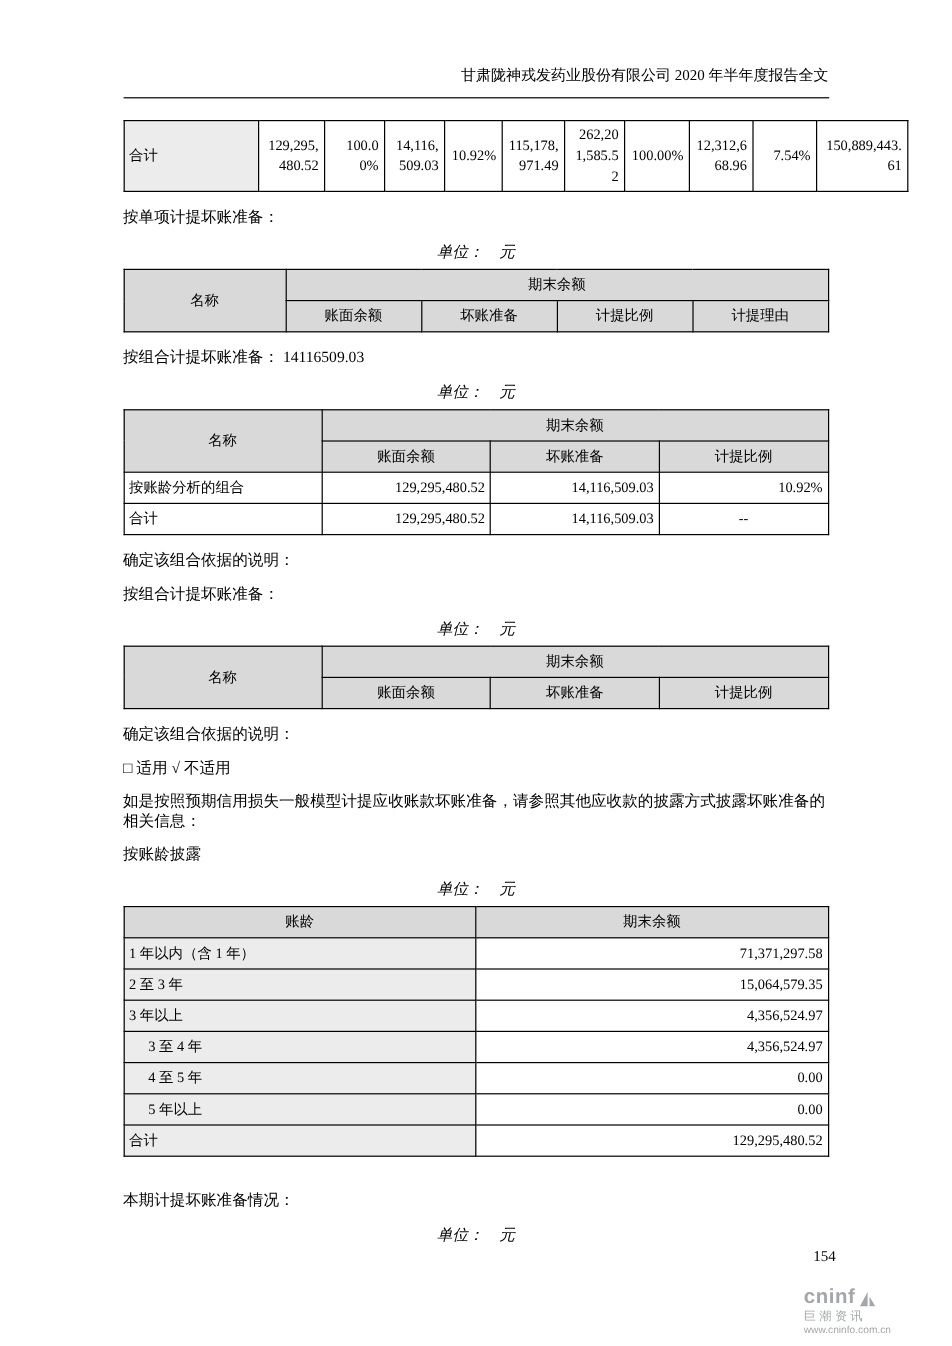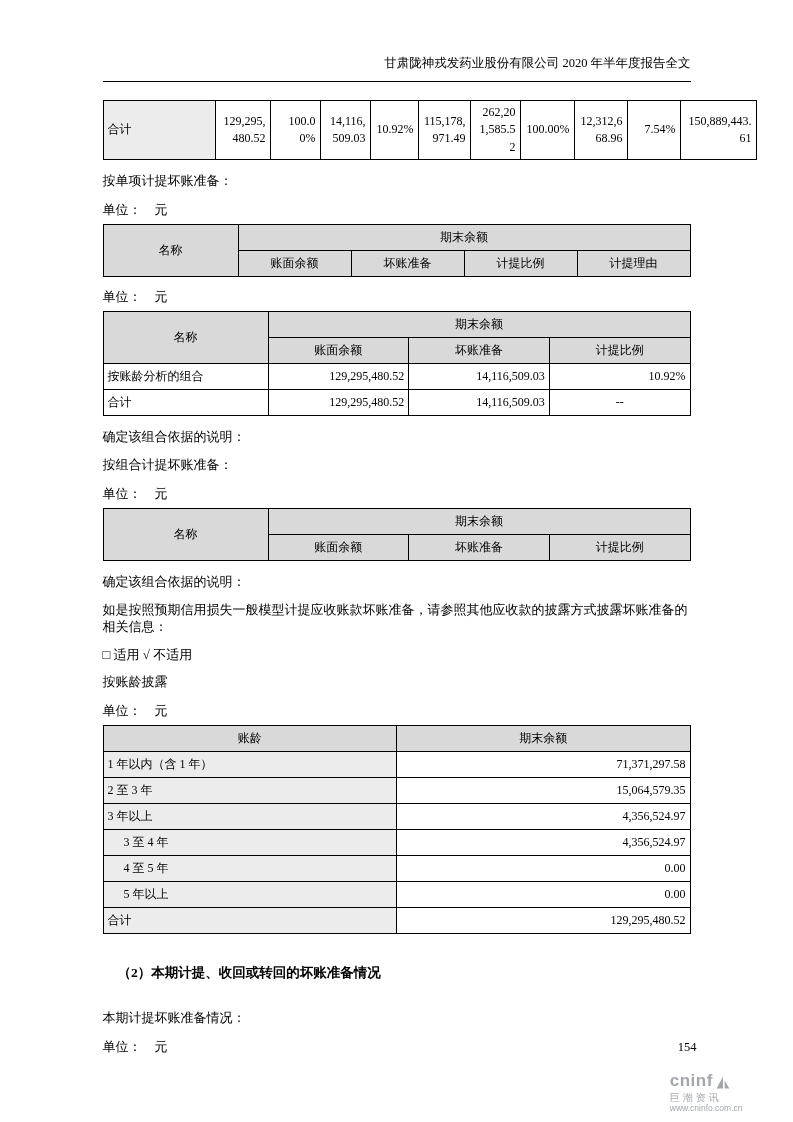--- a/index.html
+++ b/index.html
@@ -33,21 +33,21 @@
     word-break:break-all;
     line-height:1.45;
   }
   .hdr { background:#d9d9d9; text-align:center; }
   .lblgray { background:#ececec; }
   .num { text-align:right; }
   .center { text-align:center; }
   .t1 td { height:48px; font-size:12px; }
   .t2 td, .t3 td, .t5 td { height:26px; }
   .para { font-size:13px; line-height:1.3; }
-  .unit { text-align:left; font-size:13px; white-space:pre; }
+  .unit { text-align:center; font-size:13px; white-space:pre;font-style:italic; }
   .indent { padding-left:20px; }
   .section-heading {
     font-size:13.5px; font-weight:bold;
     padding-left:15px;
   }
   .page-number {
     position:absolute; right:64px; top:1040px;
     font-size:12.5px;
   }
   .logo {
@@ -120,20 +120,24 @@
       </tr>
       <tr>
         <td class="hdr">账面余额</td>
         <td class="hdr">坏账准备</td>
         <td class="hdr">计提比例</td>
         <td class="hdr">计提理由</td>
       </tr>
     </tbody>
       </table>
 
+    <p class="para" style="margin-top:13px;">
+      <span>按组合计提坏账准备：</span>
+      <span>14116509.03</span>
+    </p>
 
     <p class="unit" style="margin-top:11px;">单位：    元</p>
 
     <table class="t3" style="margin-top:5px;">
       <colgroup>
         <col style="width:165px">
           <col>
           <col>
           <col>
       </colgroup>
@@ -181,22 +185,22 @@
       </tr>
       <tr>
         <td class="hdr">账面余额</td>
         <td class="hdr">坏账准备</td>
         <td class="hdr">计提比例</td>
       </tr>
     </tbody>
       </table>
 
     <p class="para" style="margin-top:13px;">确定该组合依据的说明：</p>
+    <p class="para" style="margin-top:11px;">□ 适用 √ 不适用</p>
     <p class="para" style="margin-top:11px;">如是按照预期信用损失一般模型计提应收账款坏账准备，请参照其他应收款的披露方式披露坏账准备的相关信息：</p>
-    <p class="para" style="margin-top:11px;">□ 适用 √ 不适用</p>
     <p class="para" style="margin-top:11px;">按账龄披露</p>
 
     <p class="unit" style="margin-top:11px;">单位：    元</p>
 
     <table class="t5" style="margin-top:5px;">
       <colgroup>
         <col style="width:50%">
           <col style="width:50%">
       </colgroup>
       <tbody>
@@ -228,21 +232,20 @@
         <td class="lblgray indent">5 年以上</td>
         <td class="num">0.00</td>
       </tr>
       <tr>
         <td class="lblgray">合计</td>
         <td class="num">129,295,480.52</td>
       </tr>
     </tbody>
       </table>
 
-    <h3 class="section-heading" style="margin-top:30px;">（2）本期计提、收回或转回的坏账准备情况</h3>
 
     <p class="para" style="margin-top:28px;">本期计提坏账准备情况：</p>
 
     <p class="unit" style="margin-top:11px;">单位：    元</p>
 
   </div>
 
   <div class="page-number">154</div>
 
   <div class="logo">

